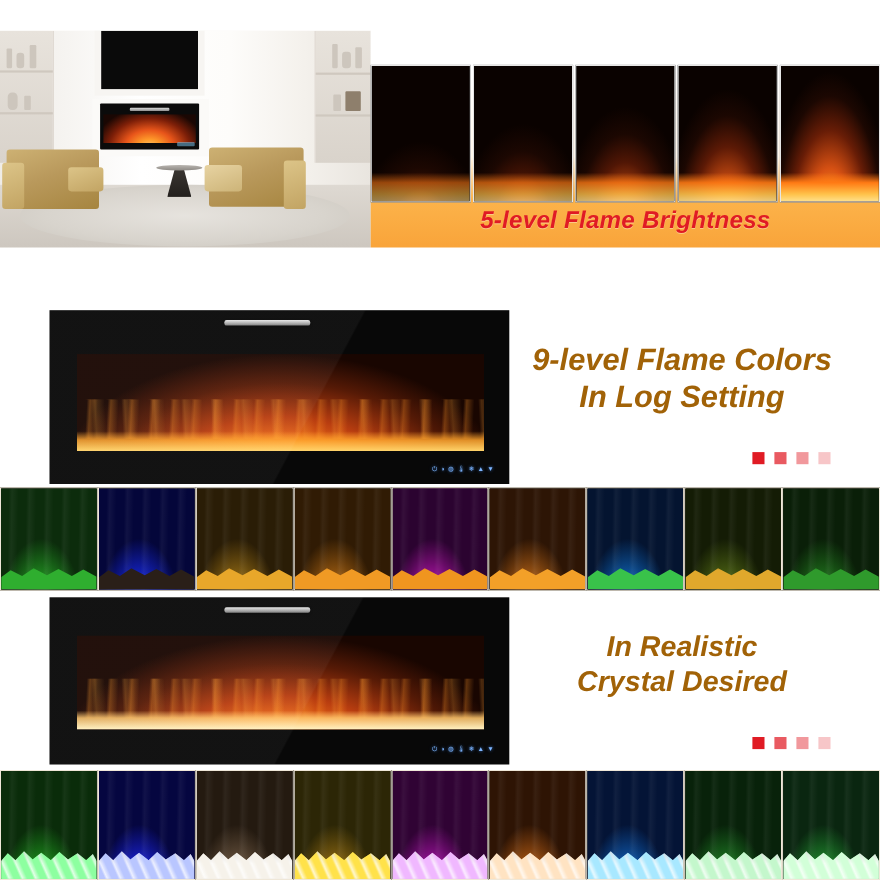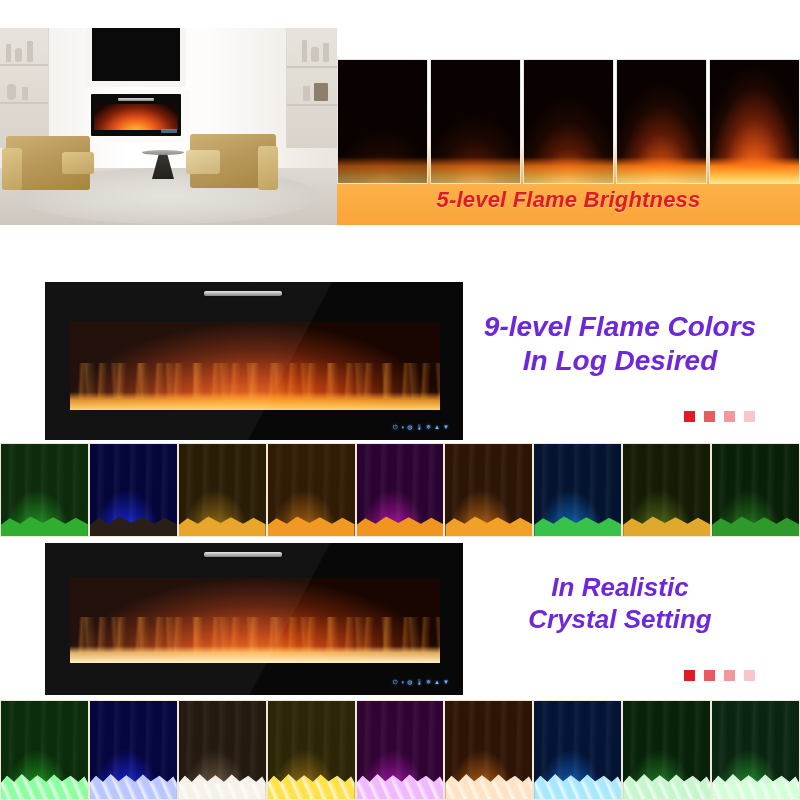--- a/index.html
+++ b/index.html
@@ -96,21 +96,21 @@
   .ctl{color:#7fb6ff;font-size:6px;line-height:6px;text-shadow:0 0 3px #3f7fd8;}
 
   
   .swatch-row{position:absolute;left:0;width:800px;display:flex;}
   .swatch{flex:1;position:relative;overflow:hidden;border:1px solid #efe7d8;box-sizing:border-box;background:#000;}
   .sw-flame{position:absolute;inset:0;}
   .sw-bed{position:absolute;left:0;right:0;bottom:0;height:32%;}
 
   
   .caption{position:absolute;text-align:center;font-style:italic;font-weight:bold;
-    color:#6d28d9;line-height:1.22;white-space:nowrap;}
+    color:#a16207;line-height:1.22;white-space:nowrap;}
   .caption.log{left:455px;top:310px;width:330px;font-size:28px;}
   .caption.crystal{left:455px;top:572px;width:330px;font-size:26px;}
   .caption .l2{display:block;}
 
   .dots{position:absolute;display:flex;gap:9px;}
   .dot{width:11px;height:11px;background:#e01b24;}
   .dot.d2{opacity:.72;} .dot.d3{opacity:.45;} .dot.d4{opacity:.25;}
 </style>
 </head>
 <body>
@@ -205,21 +205,21 @@
       <span class="ctl">🌡</span>
       <span class="ctl">❄</span>
       <span class="ctl">▲</span>
       <span class="ctl">▼</span>
     </div>
     <div class="unit-reflect"></div>
   </div>
 
   <div class="caption log">
     <span class="l1">9-level Flame Colors</span>
-    <span class="l2">In Log Desired</span>
+    <span class="l2">In Log Setting</span>
   </div>
 
   <div class="dots" style="left:684px;top:411px;">
     <span class="dot d1" style="opacity: 1; background: rgb(224, 27, 36);"></span>
     <span class="dot d2" style="opacity: 0.72; background: rgb(224, 27, 36);"></span>
     <span class="dot d3" style="opacity: 0.45; background: rgb(224, 27, 36);"></span>
     <span class="dot d4" style="opacity: 0.25; background: rgb(224, 27, 36);"></span>
   </div>
 
   <div class="swatch-row" id="log-swatches" style="top:443px;height:94px;">
@@ -274,21 +274,21 @@
       <span class="ctl">🌡</span>
       <span class="ctl">❄</span>
       <span class="ctl">▲</span>
       <span class="ctl">▼</span>
     </div>
     <div class="unit-reflect"></div>
   </div>
 
   <div class="caption crystal">
     <span class="l1">In Realistic</span>
-    <span class="l2">Crystal Setting</span>
+    <span class="l2">Crystal Desired</span>
   </div>
 
   <div class="dots" style="left:684px;top:670px;">
     <span class="dot d1" style="opacity: 1; background: rgb(224, 27, 36);"></span>
     <span class="dot d2" style="opacity: 0.72; background: rgb(224, 27, 36);"></span>
     <span class="dot d3" style="opacity: 0.45; background: rgb(224, 27, 36);"></span>
     <span class="dot d4" style="opacity: 0.25; background: rgb(224, 27, 36);"></span>
   </div>
 
   <div class="swatch-row" id="crystal-swatches" style="top:700px;height:100px;">

